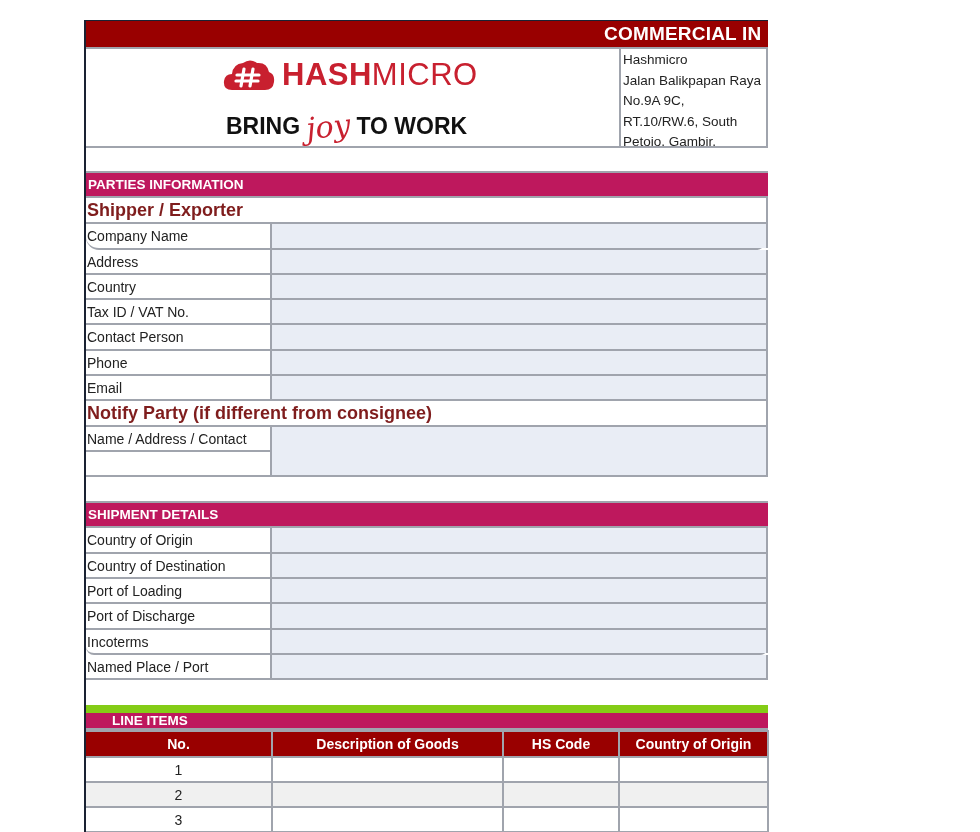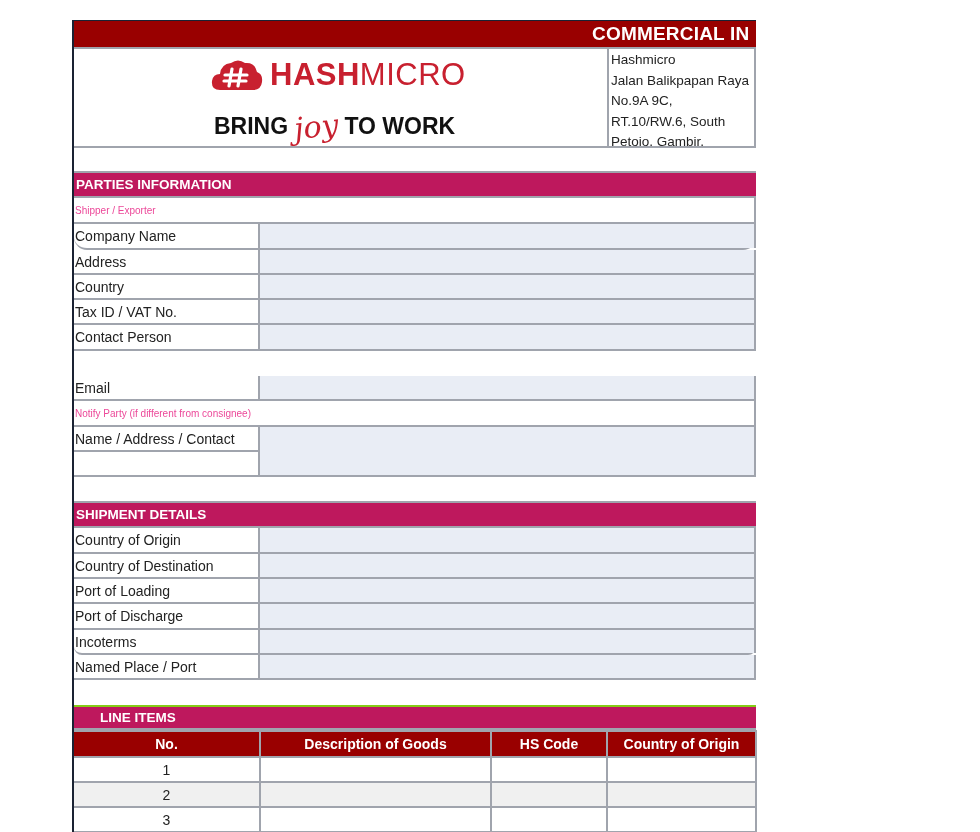--- a/index.html
+++ b/index.html
@@ -1,29 +1,29 @@
 <!DOCTYPE html>
 <html><head>
 <meta charset="utf-8">
 <style>
   * { box-sizing: border-box; margin: 0; padding: 0; }
   html, body { width: 980px; height: 832px; background: #ffffff; overflow: hidden; }
   body { position: relative; font-family: "Liberation Sans", "DejaVu Sans", sans-serif; color: #1f2937; }
-  .sheet { position: absolute; left: 72px; top: 20px; width: 551px; height: 812px; border-left: 2px solid #1a2233; }
+  .sheet { position: absolute; left: 84px; top: 20px; width: 551px; height: 812px; border-left: 2px solid #1a2233; }
   .abs { position: absolute; }
   .titlebar { left: 0; top: 0; width: 682px; height: 27px; background: #990000; border-top: 1px solid #1a2233; overflow: hidden; }
   .titlebar span { position: absolute; left: 518px; top: 2px; color: #fff; font-weight: bold; font-size: 19px; white-space: nowrap; letter-spacing: 0.2px; }
   .logo-area { left: 0; top: 27px; width: 533px; height: 101px; border-bottom: 2px solid #a0a4ad; border-top: 2px solid #a0a4ad; }
   .addr-box { left: 533px; top: 27px; width: 149px; height: 101px; border: 2px solid #a0a4ad; border-right: 2px solid #a0a4ad; overflow: hidden; padding: 1px 0 0 2px; }
   .addr-box div { font-size: 13.5px; line-height: 20.5px; color: #222; white-space: nowrap; }
   .row { position: absolute; left: 0; width: 682px; border-bottom: 2px solid #a0a4ad; }
   .sec { background: #be185d; color: #fff; font-weight: bold; font-size: 13.5px; padding-left: 2px; display: flex; align-items: center; border-bottom: 2px solid #a0a4ad; }
   .lbl { position: absolute; left: 0; top: 0; height: 100%; width: 186px; font-size: 14px; padding-left: 1px; display: flex; align-items: center; border-right: 2px solid #a0a4ad; color: #222; }
   .val { position: absolute; left: 186px; top: 0; height: 100%; right: 0; background: #e9edf5; border-right: 2px solid #a0a4ad; }
-  .sub { font-weight: normal; font-size: 10px; display: flex; align-items: center; padding-left: 1px; color: #ec4899; border-right: 2px solid #a0a4ad; }
+  .sub { font-weight: bold; font-size: 18px; display: flex; align-items: center; padding-left: 1px; color: #7f1d1d; border-right: 2px solid #a0a4ad; }
   .logo { position: absolute; left: 136px; top: 8px; display: flex; align-items: center; }
   .logo-text { font-size: 31px; color: #c8202f; letter-spacing: 0.5px; margin-left: 6px; }
   .logo-text b { font-weight: bold; }
   .tagline { position: absolute; left: 140px; top: 60px; font-size: 23px; font-weight: bold; color: #111; display: flex; align-items: center; white-space: nowrap; }
   .tagline .joy { font-family: "DejaVu Serif", serif; font-style: italic; color: #c8202f; font-size: 30px; margin: 0 6px; transform: rotate(-6deg); display: inline-block; font-weight: normal; }
   table.items { position: absolute; left: 0; top: 710px; width: 682px; border-collapse: collapse; table-layout: fixed; }
   table.items th { background: #990000; color: #fff; font-weight: bold; font-size: 14px; height: 26px; border: 2px solid #a0a4ad; border-left: none; }
   table.items td { height: 25px; font-size: 14px; text-align: center; border: 2px solid #a0a4ad; border-left: none; color: #222; }
   table.items tr.alt td { background: #f0f0f0; }
 </style>
@@ -82,20 +82,24 @@
     <div class="val"></div>
   </div>
   <div class="row" style="top:305px;height:26px;">
     <div class="lbl">Contact Person</div>
     <div class="val"></div>
   </div>
   <div class="row" style="top:280px;height:25px;">
     <div class="lbl">Tax ID / VAT No.</div>
     <div class="val"></div>
   </div>
+  <div class="row" style="top:331px;height:25px;">
+    <div class="lbl">Phone</div>
+    <div class="val"></div>
+  </div>
   <div class="row" style="top:356px;height:25px;">
     <div class="lbl">Email</div>
     <div class="val"></div>
   </div>
 
   <div class="row sub" style="top:381px;height:26px;">Notify Party (if different from consignee)</div>
   <div class="row" style="top:407px;height:50px;">
     <div class="lbl" style="height:25px;border-bottom:2px solid #a0a4ad;">Name / Address / Contact</div>
     <div class="lbl" style="top:25px;height:25px;"></div>
     <div class="val"></div>
@@ -122,21 +126,21 @@
   <div class="row" style="top:610px;height:25px;border-radius:8px;">
     <div class="lbl">Incoterms</div>
     <div class="val"></div>
   </div>
   <div class="row" style="top:635px;height:25px;">
     <div class="lbl">Named Place / Port</div>
     <div class="val"></div>
   </div>
   <div class="row" style="top:660px;height:25px;border-bottom:none;"></div>
 
-  <div class="row sec" style="top:685px;height:25px;border-top:2px solid #84cc16;padding-left:26px;">LINE ITEMS</div>
+  <div class="row sec" style="top:685px;height:25px;border-top:8px solid #84cc16;padding-left:26px;">LINE ITEMS</div>
   <table class="items">
     <colgroup>
         <col style="width:186px">
         <col style="width:231px">
         <col style="width:116px">
         <col style="width:149px">
       </colgroup>
     <thead>
       <tr>
         <th>No.</th>

